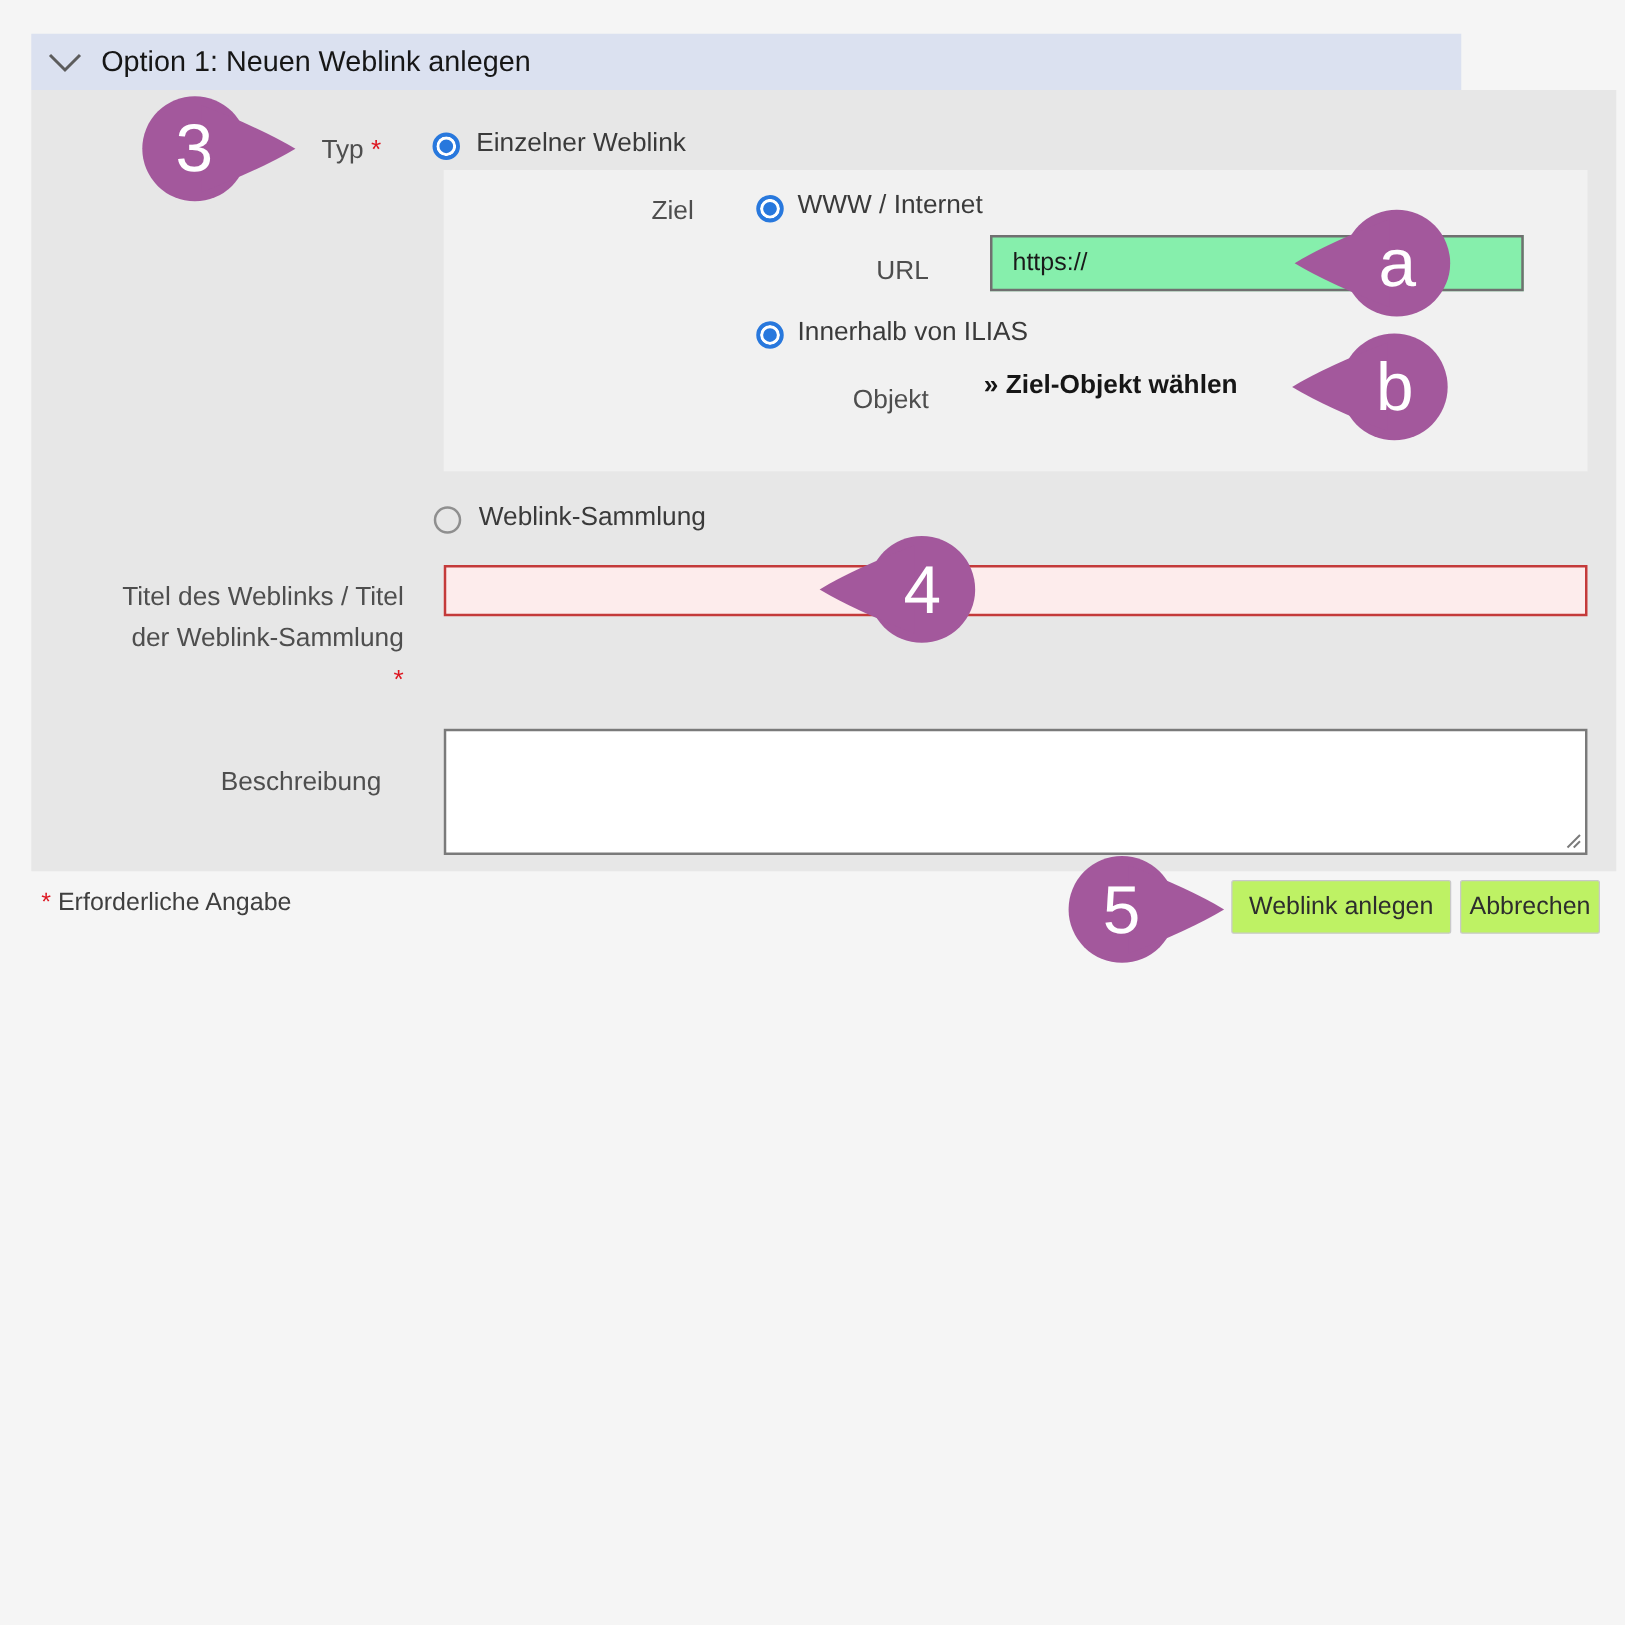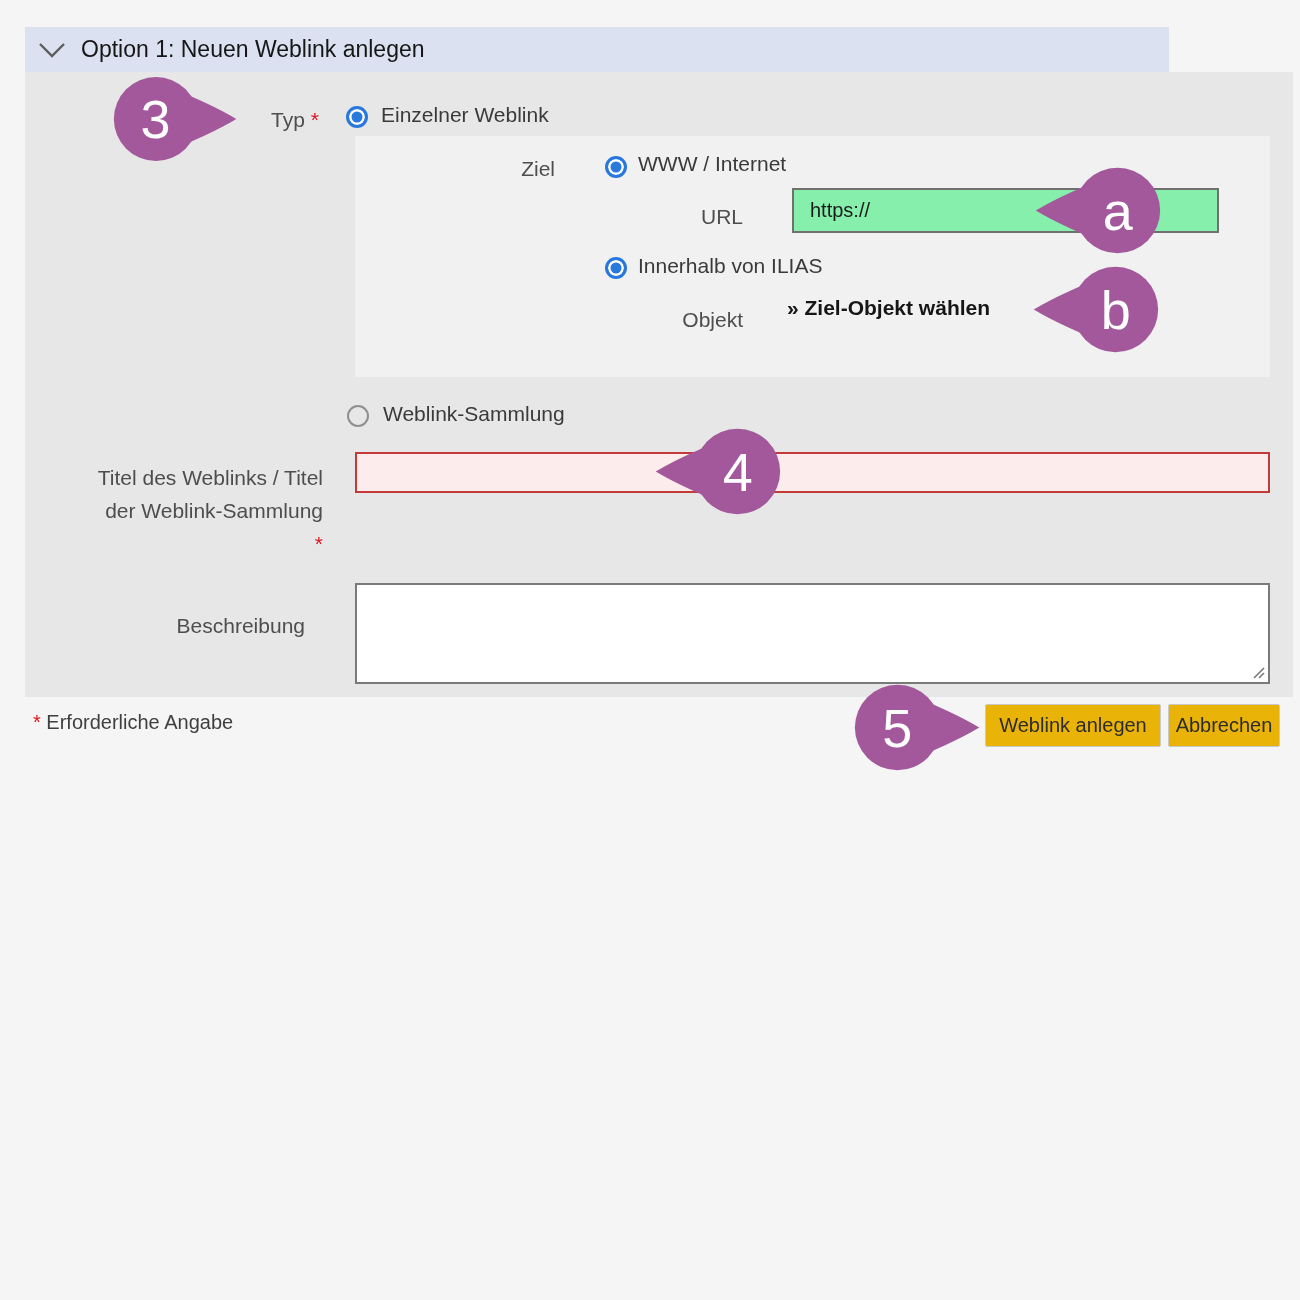--- a/index.html
+++ b/index.html
@@ -52,21 +52,21 @@
   .resize-grip { position:absolute; left:1248px; top:662px; width:18px; height:18px; color:#7a7a7a; pointer-events:none; }
 
   .obj-link {
     position:absolute; left:787px; top:296px; font-size:21px; font-weight:600;
     color:#161616; text-decoration:none; cursor:pointer;
   }
 
   
   .note { position:absolute; left:33px; top:711px; font-size:20px; color:#3f3f3f; }
   .btn {
-    position:absolute; top:704px; height:43px; background:#eab308;
+    position:absolute; top:704px; height:43px; background:#bef264;
     border:1px solid #c9c9c9; border-radius:2px; font-size:20px; color:#2d2d2d;
     font-family:inherit; cursor:pointer; text-align:center;
   }
   .btn-submit { left:985px; width:176px; }
   .btn-cancel { left:1168px; width:112px; }
 
   
   .marker { position:absolute; color:var(--marker,#a3589c); pointer-events:none; }
   .marker svg { position:absolute; left:0; top:0; width:100%; height:100%; }
   .marker .mlabel {
@@ -84,21 +84,21 @@
 
   <div class="acc-header">
     <svg class="acc-chevron" viewBox="0 0 28 16">
       <polyline points="2,2 14,14 26,2" fill="none" stroke="currentColor" stroke-width="2.4"></polyline>
     </svg>
     <span class="acc-title">Option 1: Neuen Weblink anlegen</span>
   </div>
 
   <div class="form-bg"></div>
 
-  <div class="lbl" style="left:25px; width:280px; top:103px;margin-left:14px;">
+  <div class="lbl" style="left:25px; width:280px; top:103px;">
     <span>Typ</span> <span class="star">*</span>
   </div>
 
   <span class="radio on" style="left:346px; top:106px;"></span>
   <span class="radio-lbl" style="left:381px; top:103px;">Einzelner Weblink</span>
 
   <div class="sub-panel"></div>
 
   <div class="lbl" style="left:375px; width:180px; top:152px;">Ziel</div>
 

